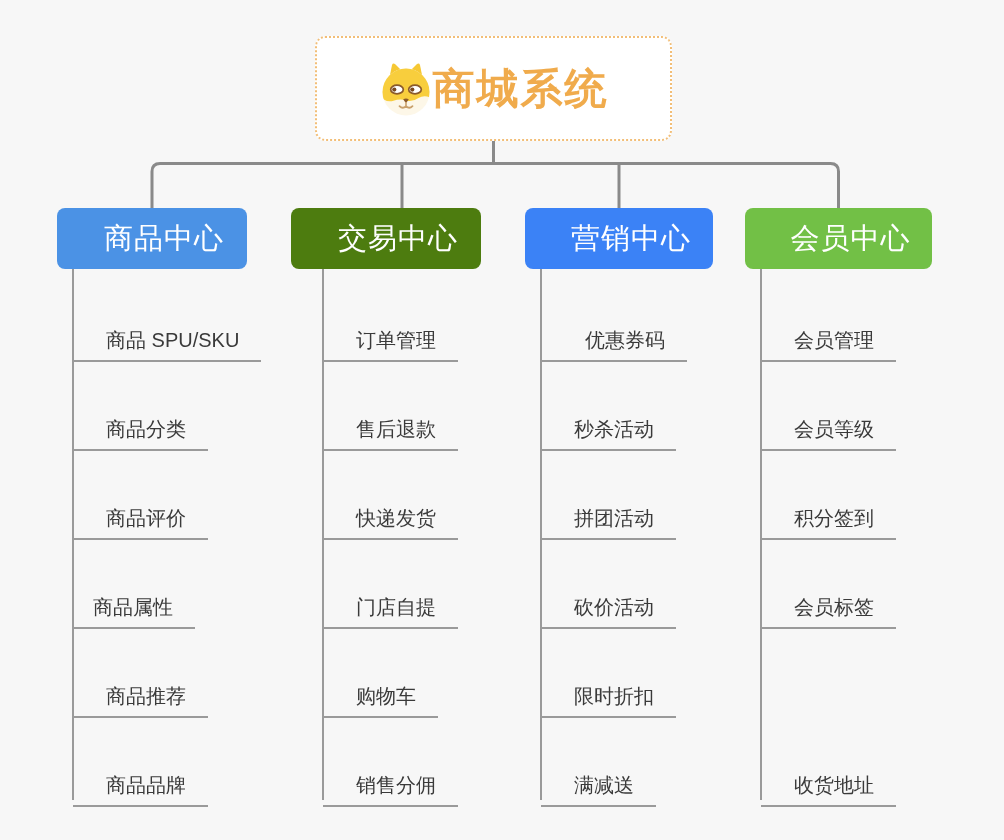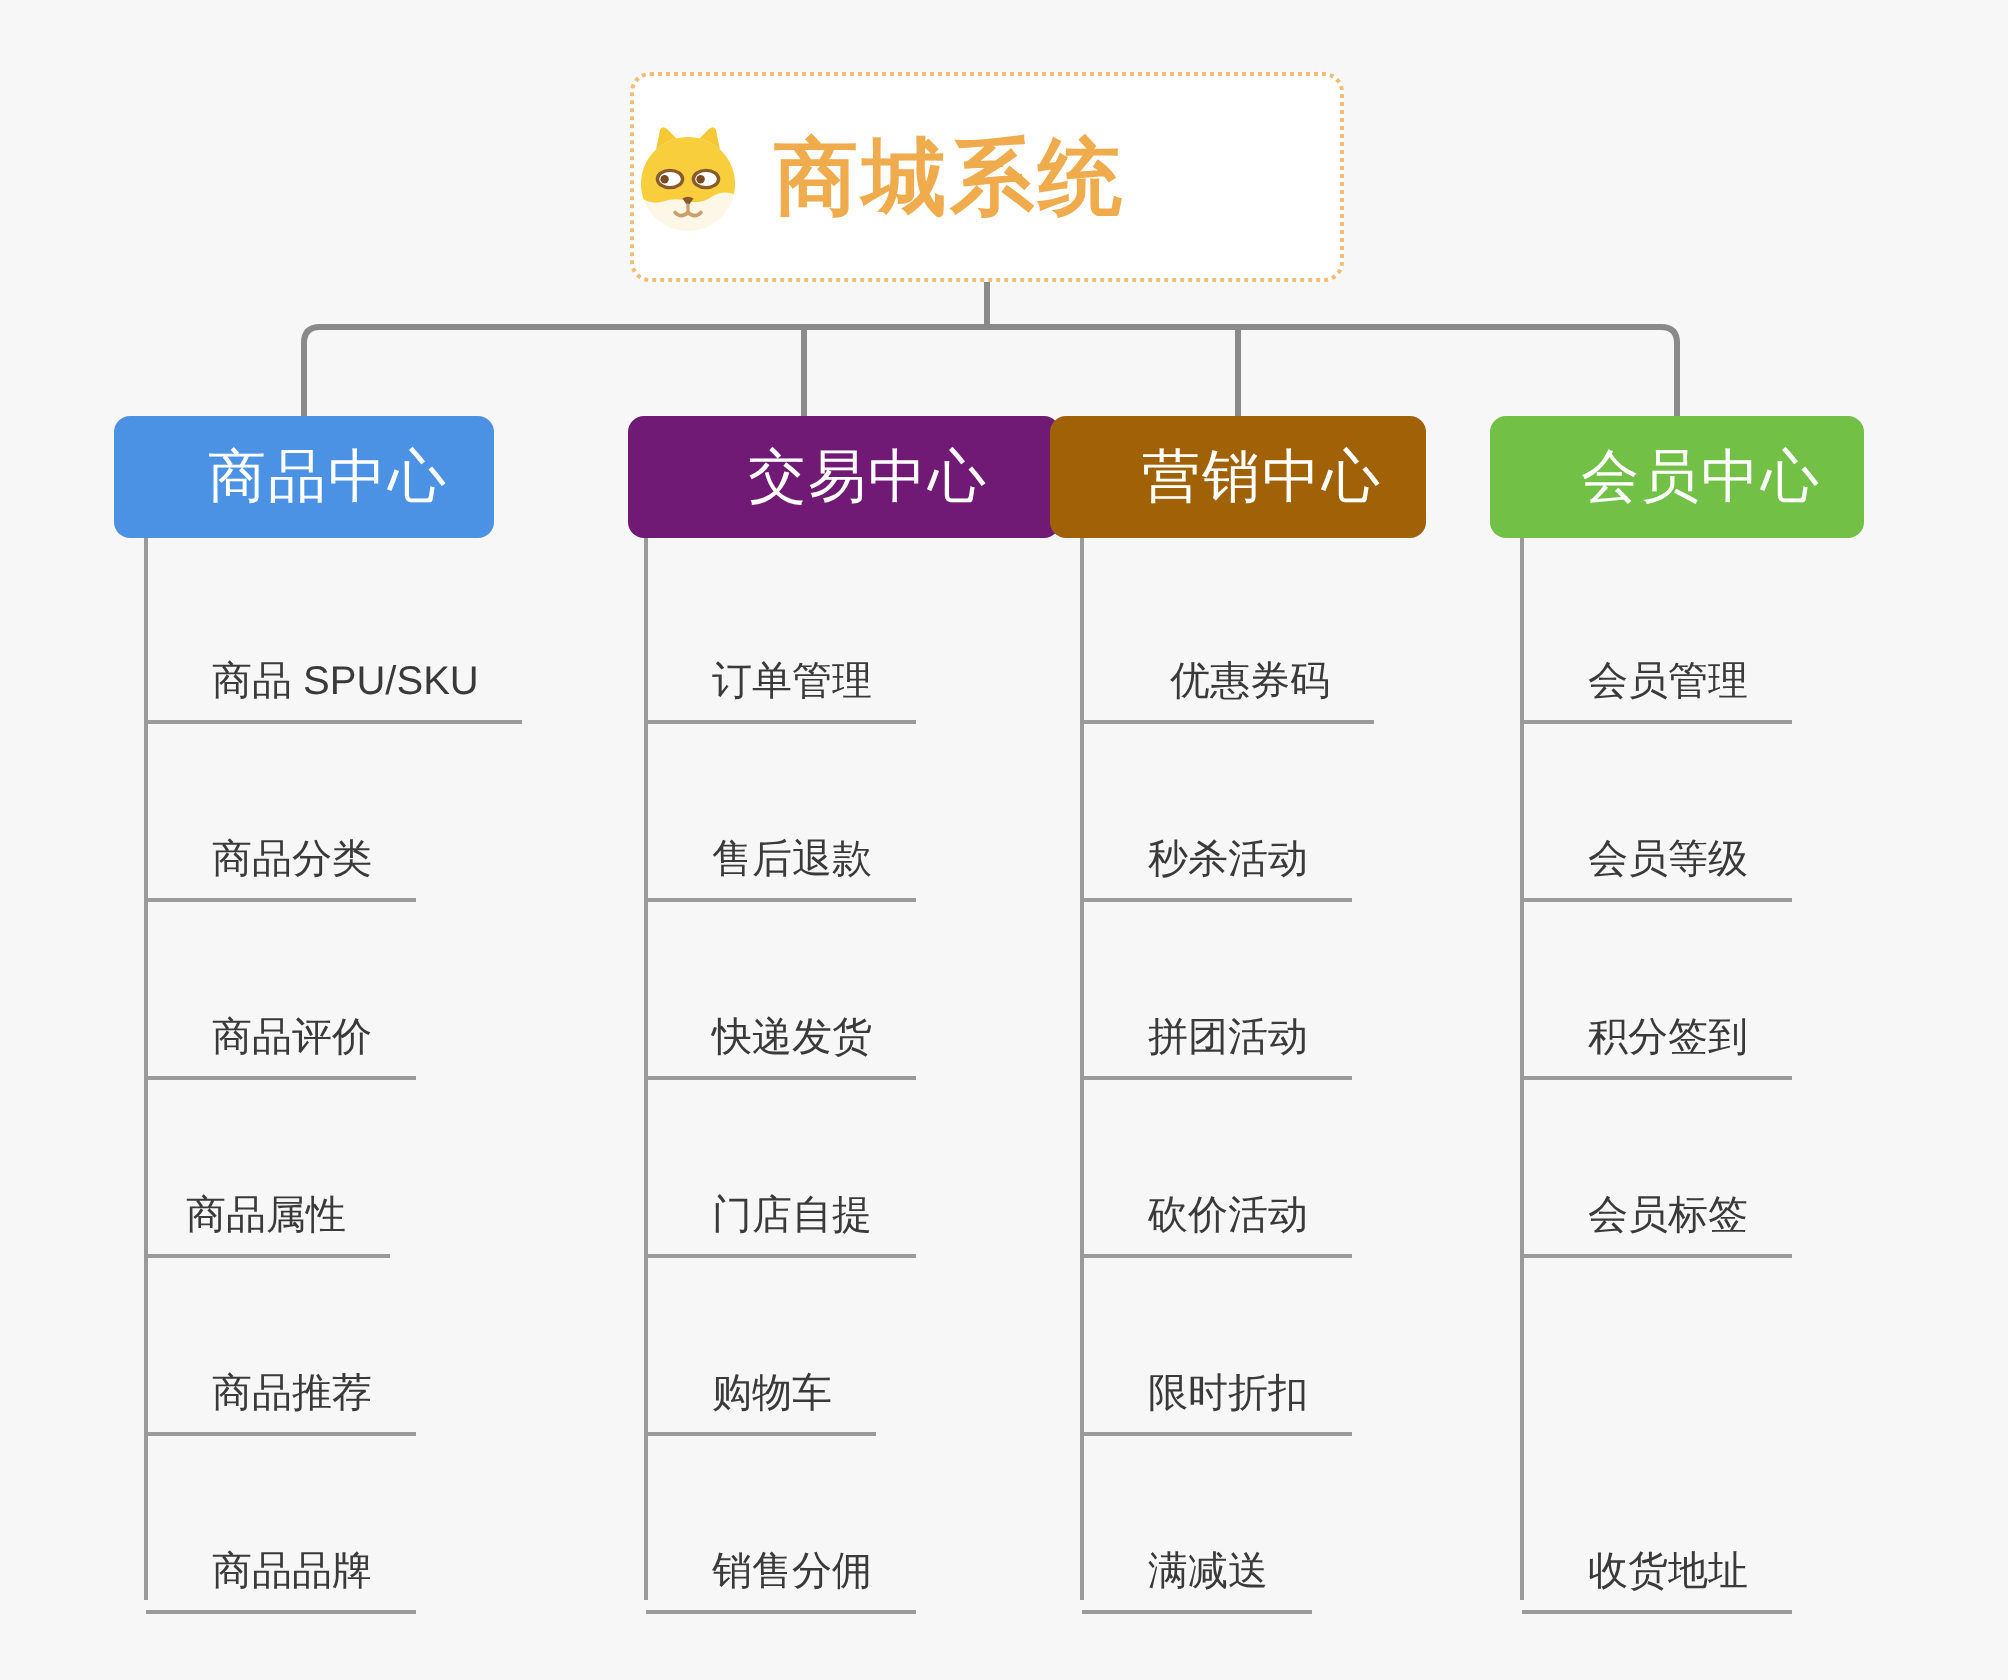--- a/index.html
+++ b/index.html
@@ -12,22 +12,21 @@
   #canvas{position:absolute;inset:0;width:1004px;height:840px;}
   #connectors{position:absolute;left:0;top:0;z-index:0;}
 
   
   .root-node{
     position:absolute;left:315px;top:36px;width:357px;height:105px;
     background:#FFFFFF;
     border:2px dotted #F2BE77;
     border-radius:10px;
     box-sizing:border-box;
-    display:flex;align-items:center;justify-content:flex-start;
-    gap:16px;
+    display:flex;align-items:center;justify-content:center;
     z-index:2;
   }
   .root-title{
     font-size:42px;font-weight:bold;color:#F0AB4C;letter-spacing:2px;
     line-height:1;
   }
   .root-icon{display:block;}
 
   
   .branch-box{
@@ -109,21 +108,21 @@
     </div>
     <div class="child-node" style="left: 73px; top: 585px; padding-left: 20px;">
       <span>商品属性</span>
     </div>
     <div class="child-node" style="left: 73px; top: 674px;">
       <span>商品推荐</span>
     </div>
     <div class="child-node" style="left: 73px; top: 763px;">
       <span>商品品牌</span>
     </div>
-    <div class="branch-box" style="left: 314px; width: 216px; background: #701a75;">
+    <div class="branch-box" style="left: 291px; width: 190px; background: #4d7c0f;">
       <span>交易中心</span>
     </div>
     <div class="child-trunk" style="left: 322px; top: 269px; height: 531px;"></div>
     <div class="child-node" style="left: 323px; top: 318px;">
       <span>订单管理</span>
     </div>
     <div class="child-node" style="left: 323px; top: 407px;">
       <span>售后退款</span>
     </div>
     <div class="child-node" style="left: 323px; top: 496px;">
@@ -131,21 +130,21 @@
     </div>
     <div class="child-node" style="left: 323px; top: 585px;">
       <span>门店自提</span>
     </div>
     <div class="child-node" style="left: 323px; top: 674px;">
       <span>购物车</span>
     </div>
     <div class="child-node" style="left: 323px; top: 763px;">
       <span>销售分佣</span>
     </div>
-    <div class="branch-box" style="left: 525px; width: 188px; background: #a16207;">
+    <div class="branch-box" style="left: 525px; width: 188px; background: #3b82f6;">
       <span>营销中心</span>
     </div>
     <div class="child-trunk" style="left: 540px; top: 269px; height: 531px;"></div>
     <div class="child-node" style="left: 541px; top: 318px; padding-left: 44px;">
       <span>优惠券码</span>
     </div>
     <div class="child-node" style="left: 541px; top: 407px;">
       <span>秒杀活动</span>
     </div>
     <div class="child-node" style="left: 541px; top: 496px;">

